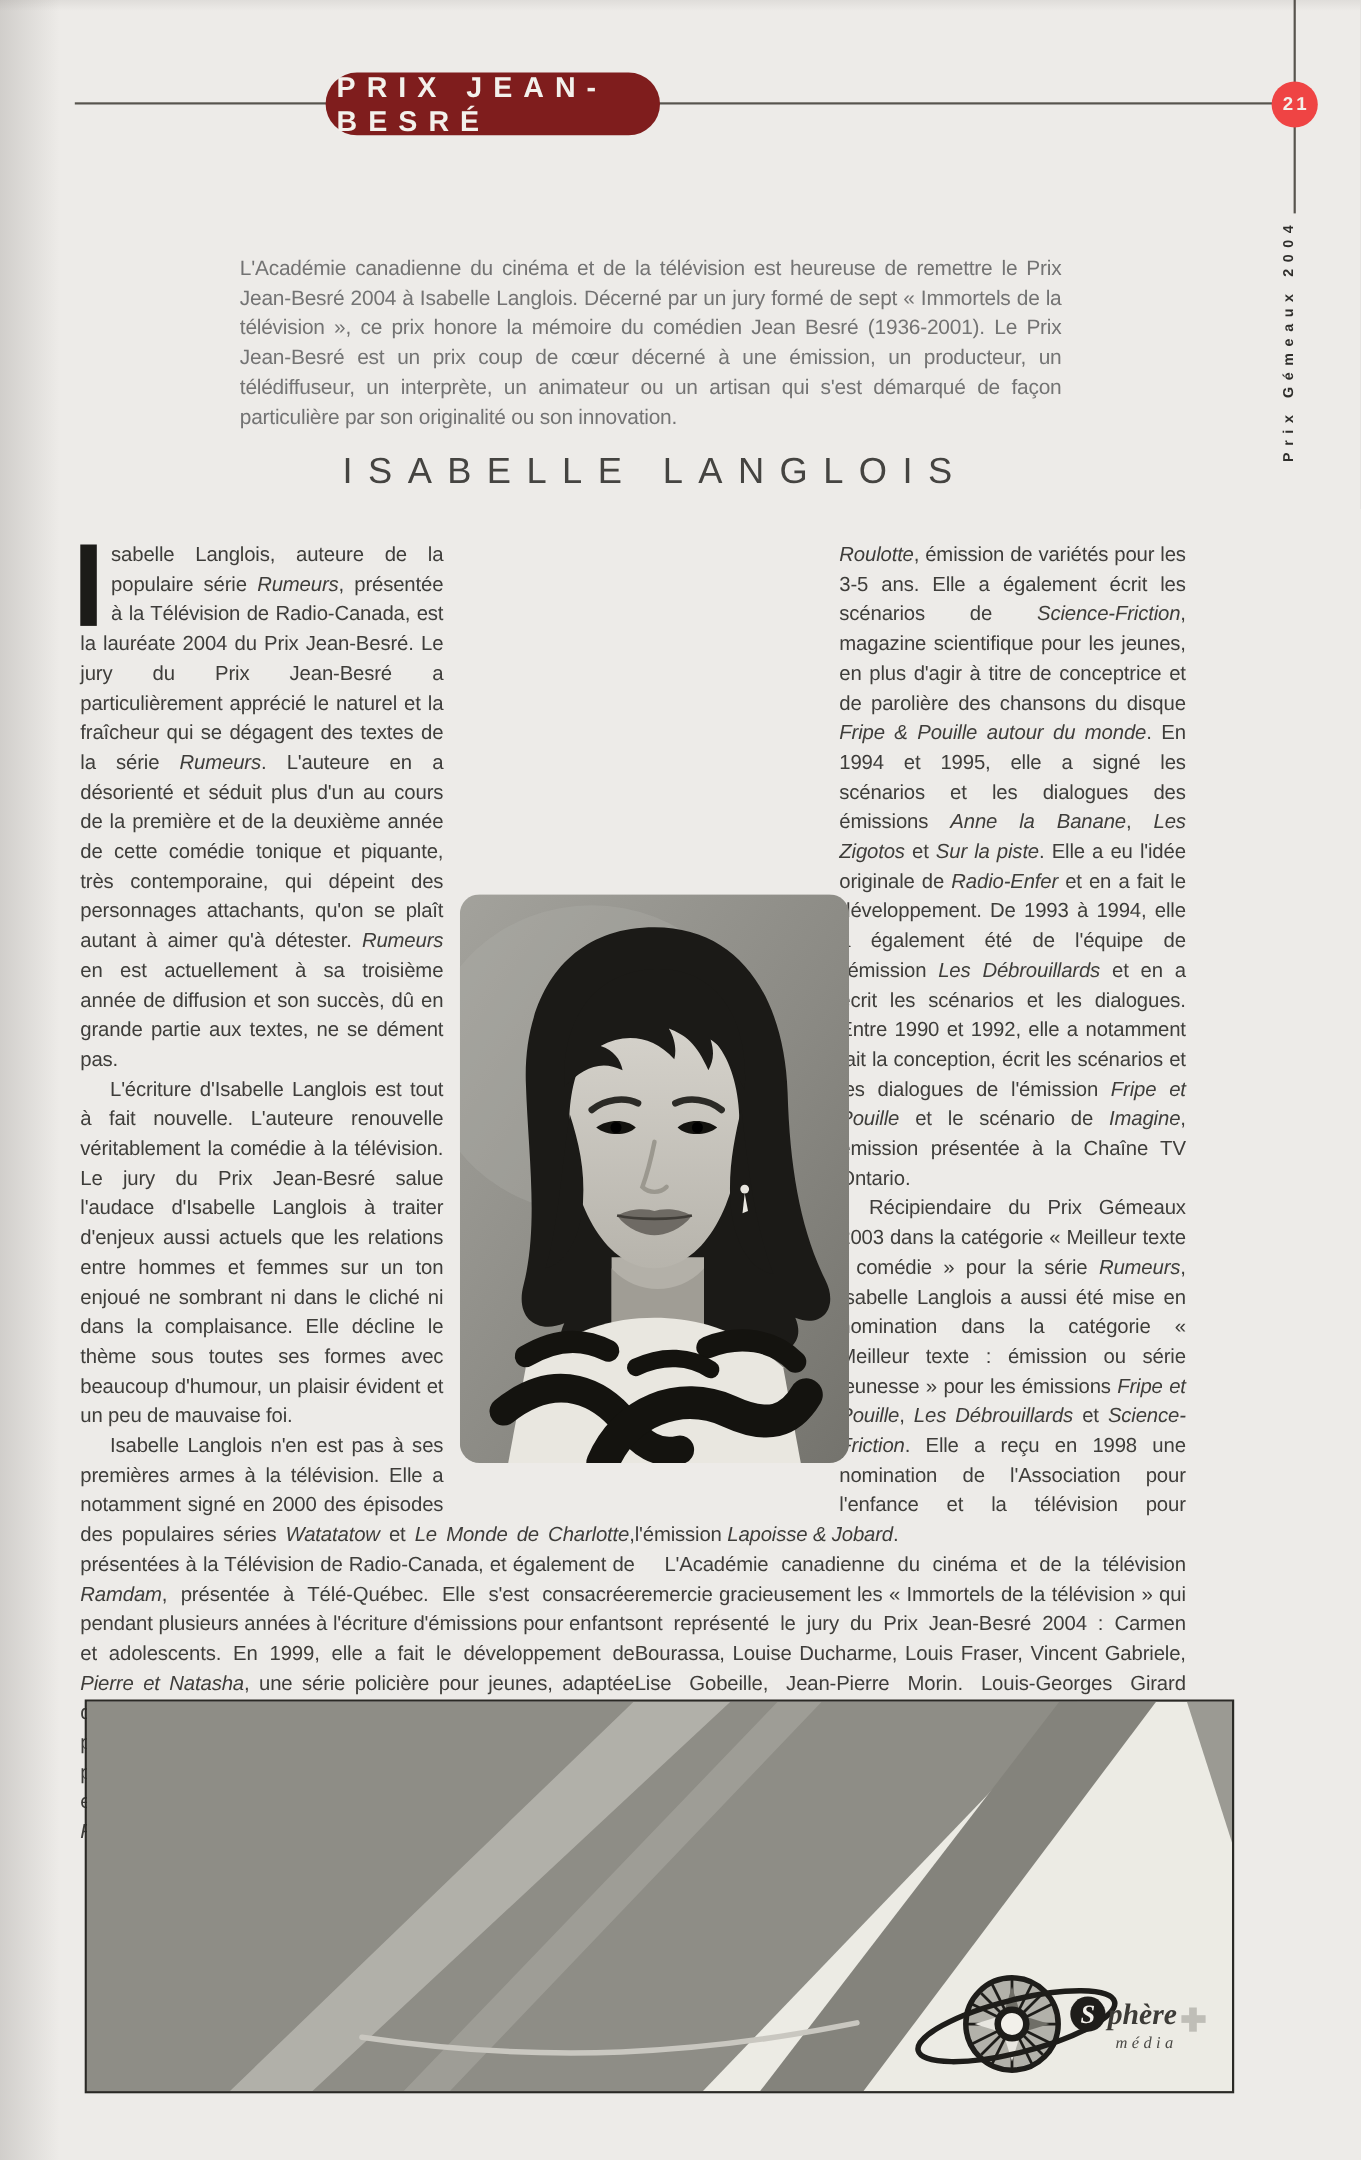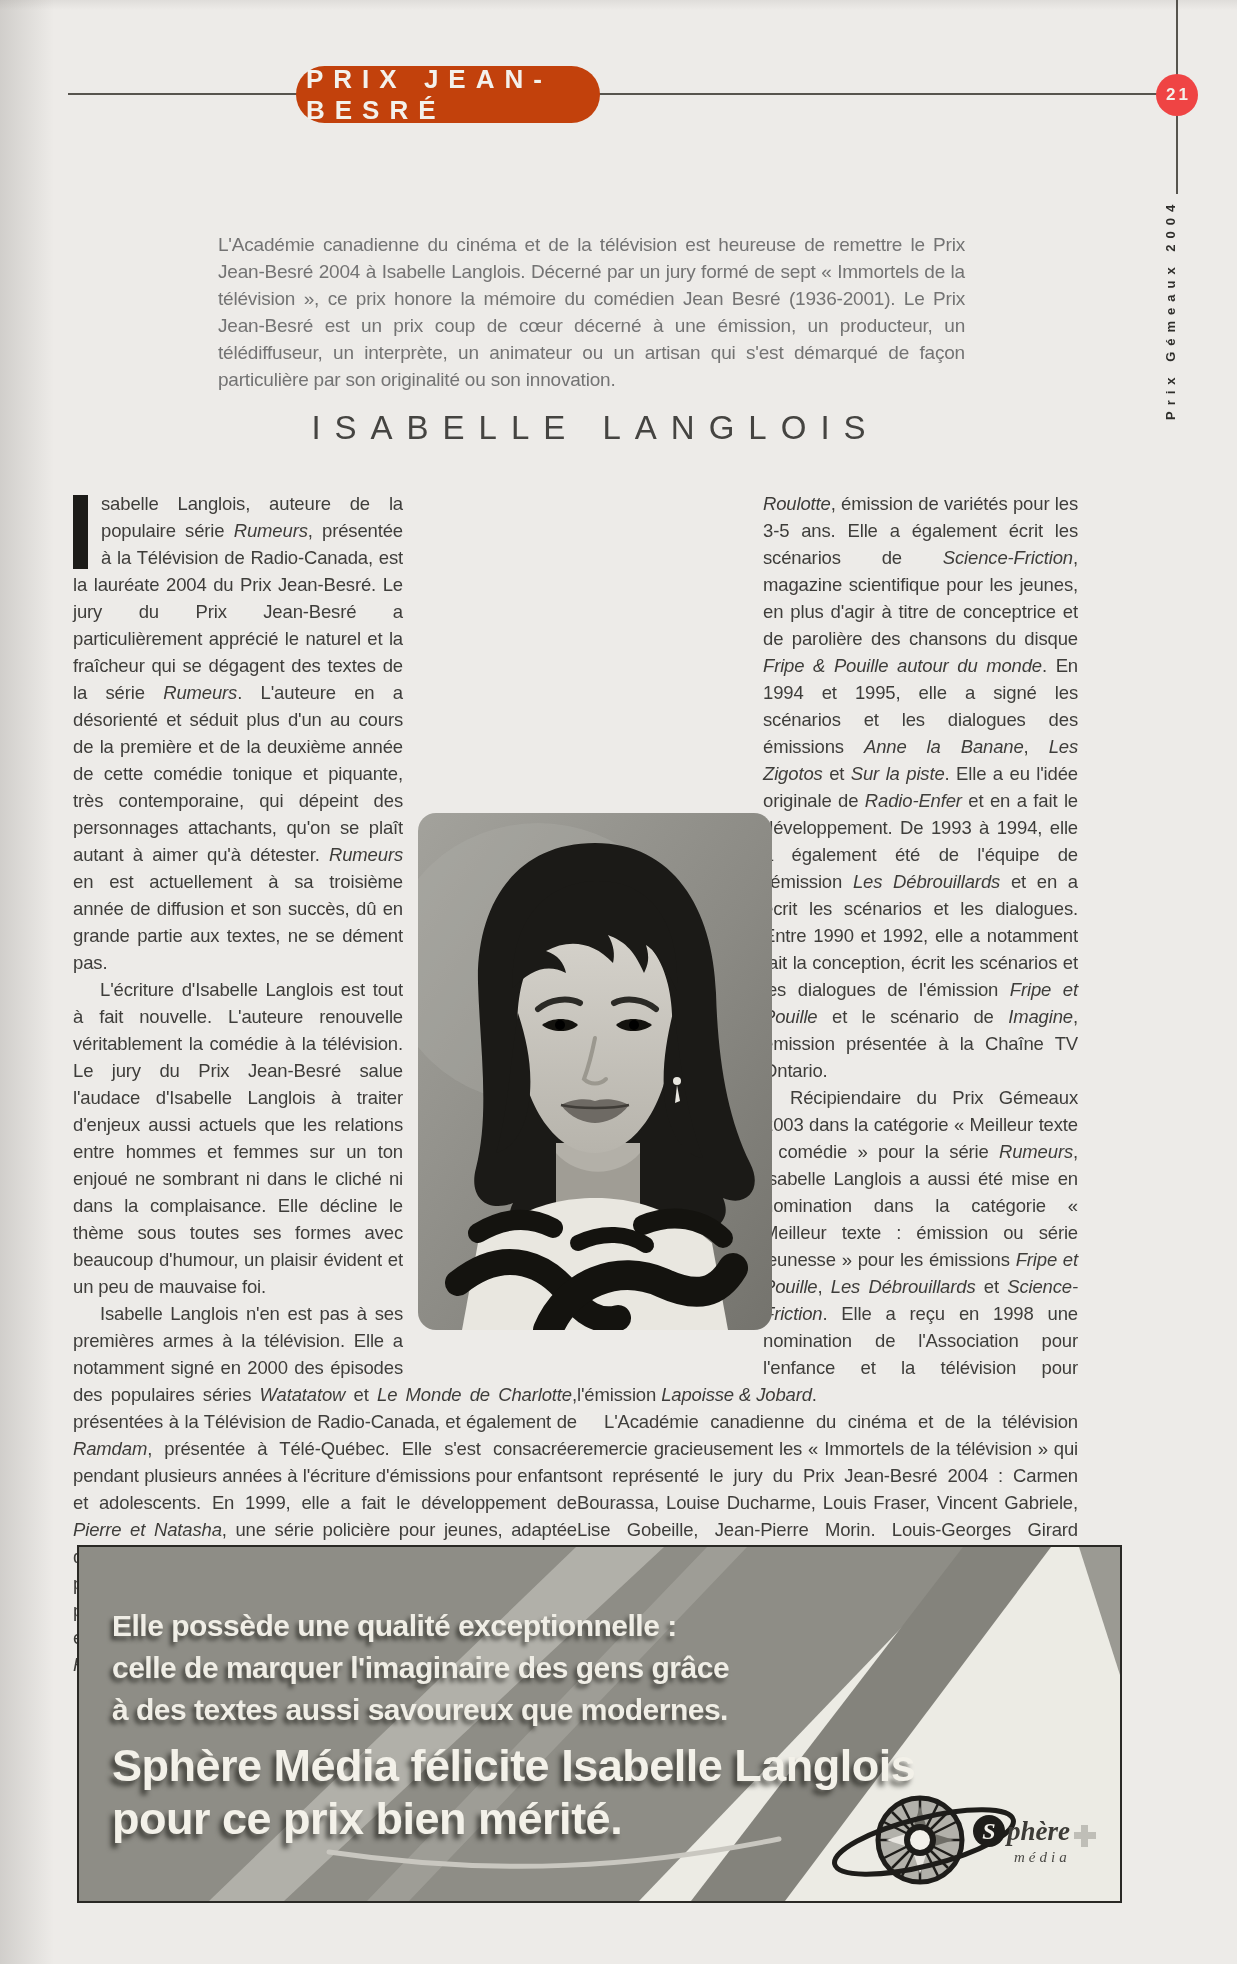--- a/index.html
+++ b/index.html
@@ -17,21 +17,21 @@
   .page::after{ 
     content:""; position:absolute; left:0; top:0; right:0; height:10px;
     background:linear-gradient(180deg, rgba(60,55,50,.08), rgba(60,55,50,0));
     pointer-events:none; z-index:5;
   }
 
   
   .top-rule{position:absolute; left:68px; top:93px; width:1089px; height:2px; background:#57544e;}
   .banner-pill{
     position:absolute; left:296px; top:66px; width:304px; height:57px;
-    background:#c2410c; border-radius:30px; z-index:2;
+    background:#7f1d1d; border-radius:30px; z-index:2;
     display:flex; align-items:center; justify-content:center;
     color:#f3f1ec; font-weight:bold; font-size:26px; letter-spacing:10px;
     padding-left:10px; box-sizing:border-box;
   }
   .v-rule-top{position:absolute; left:1176px; top:0; width:2px; height:76px; background:#57544e;}
   .v-rule-bottom{position:absolute; left:1176px; top:114px; width:2px; height:80px; background:#57544e;}
   .page-circle{
     position:absolute; left:1156px; top:74px; width:42px; height:42px;
     border-radius:50%; background:#ef4444; z-index:2;
     display:flex; align-items:center; justify-content:center;
@@ -188,29 +188,20 @@
   <div class="ad">
     <svg class="ad-bg" width="1041" height="354" viewBox="0 0 1041 354" xmlns="http://www.w3.org/2000/svg">
       <rect width="1041" height="354" fill="#8e8d86"></rect>
       <polygon points="497,0 585,0 205,354 130,354" fill="#b7b6af" opacity=".85"></polygon>
       <polygon points="628,0 668,0 330,354 288,354" fill="#a2a19a" opacity=".8"></polygon>
       <polygon points="900,0 1041,0 1041,354 560,354" fill="#ecebe4"></polygon>
       <polygon points="884,0 972,0 706,354 612,354" fill="#84837c"></polygon>
       <polygon points="1000,0 1041,0 1041,128" fill="#9b9a93"></polygon>
       <path d="M250,305 C420,330 560,320 700,292" stroke="#c9c7c0" stroke-width="5" fill="none" stroke-linecap="round"></path>
     </svg>
-    <div class="ad-tagline">
-      <div>Elle possède une qualité exceptionnelle :</div>
-      <div>celle de marquer l'imaginaire des gens grâce</div>
-      <div>à des textes aussi savoureux que modernes.</div>
-    </div>
-    <div class="ad-headline">
-      <div>Sphère Média félicite Isabelle Langlois</div>
-      <div>pour ce prix bien mérité.</div>
-    </div>
     <svg class="ad-logo" width="300" height="105" viewBox="0 0 300 105" xmlns="http://www.w3.org/2000/svg">
       <g>
         <circle cx="118" cy="52" r="42" fill="#b2b1aa" stroke="#1e1d1a" stroke-width="5"></circle>
         <g stroke="#1e1d1a" stroke-width="2.5">
           <line x1="118" y1="12" x2="118" y2="92"></line>
           <line x1="78" y1="52" x2="158" y2="52"></line>
           <line x1="90" y1="24" x2="146" y2="80"></line>
           <line x1="146" y1="24" x2="90" y2="80"></line>
           <line x1="100" y1="16" x2="136" y2="88"></line>
           <line x1="136" y1="16" x2="100" y2="88"></line>

